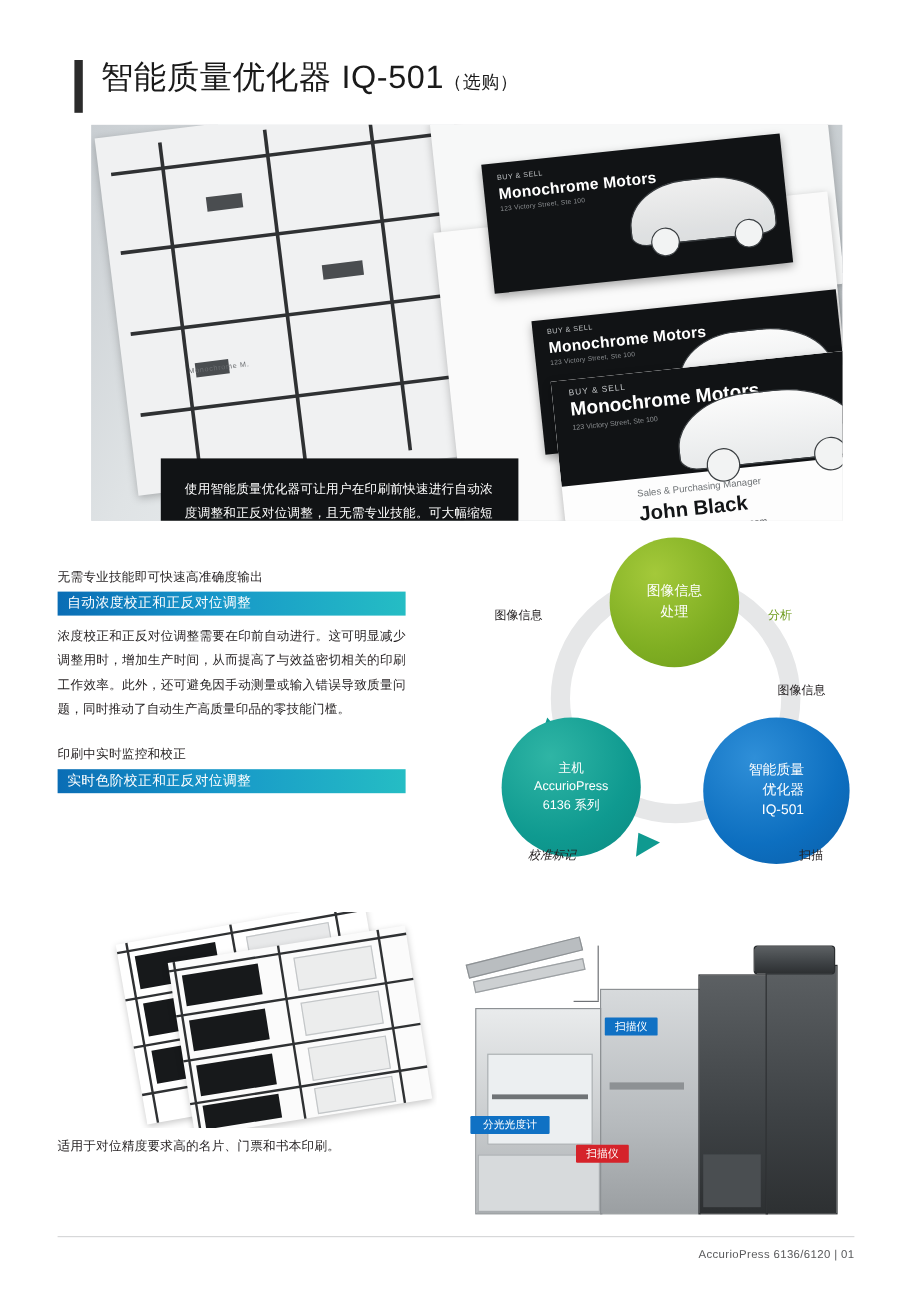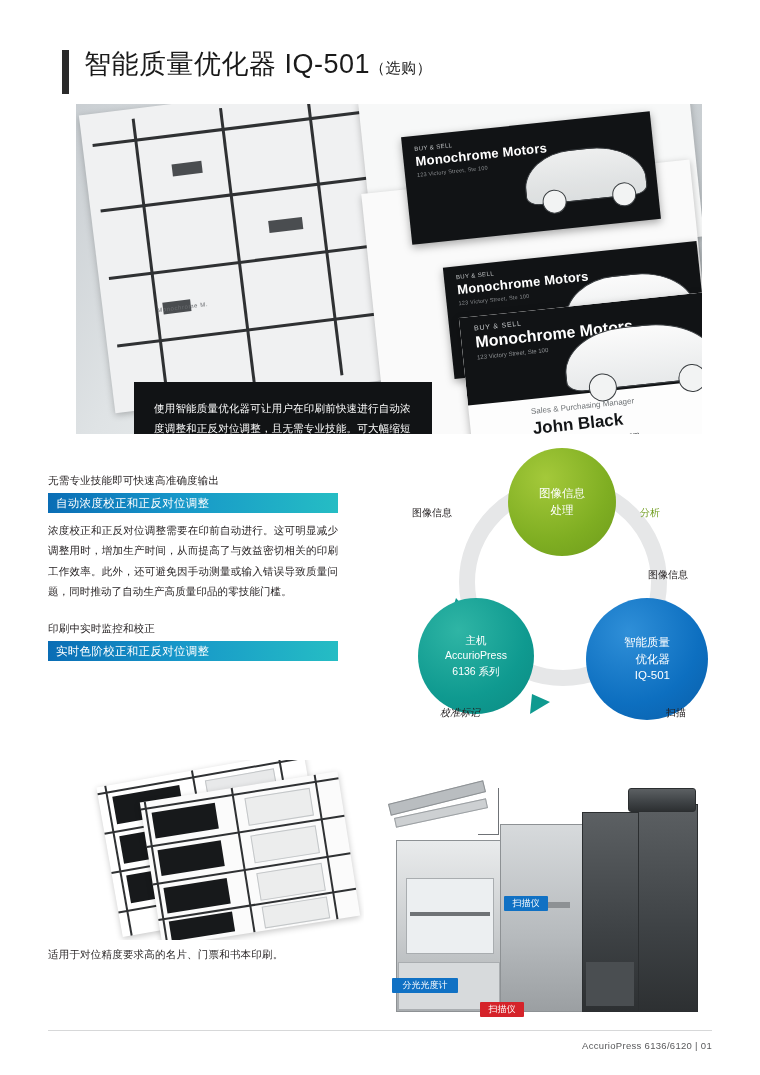--- a/index.html
+++ b/index.html
@@ -298,21 +298,20 @@
     border: 1px solid #2b2e30;
   }
   .badge {
     position: absolute;
     color: #ffffff;
     font-size: 9px;
     text-align: center;
     line-height: 15px;
     height: 15px;
     border-radius: 1px;
-    margin-top: 48px;
   }
   .badge-blue { background: #1071c4; }
   .badge-red  { background: #d5232a; }
 
   
   .footer {
     position: absolute;
     right: 48px;
     bottom: 24px;
     font-size: 9.5px;

